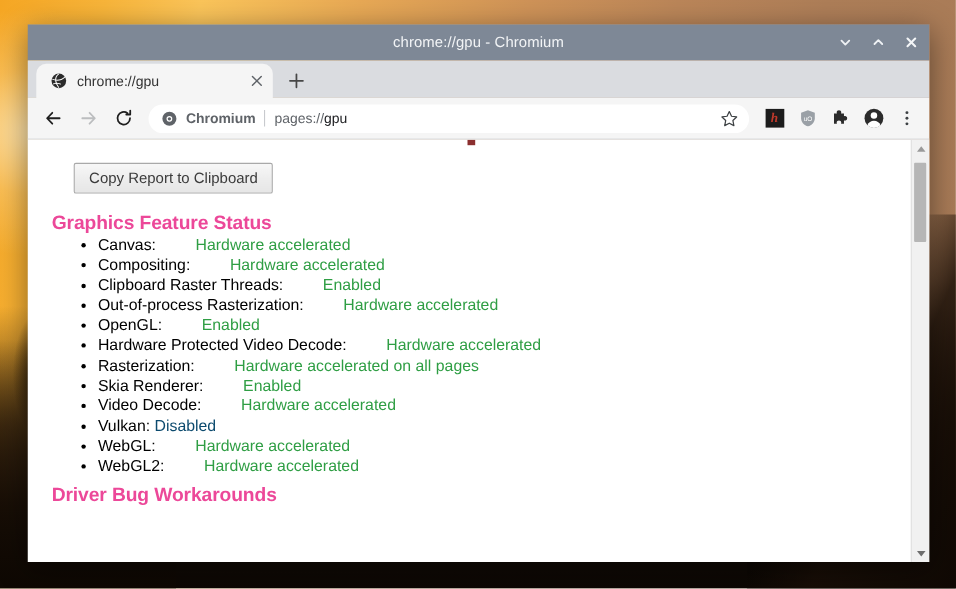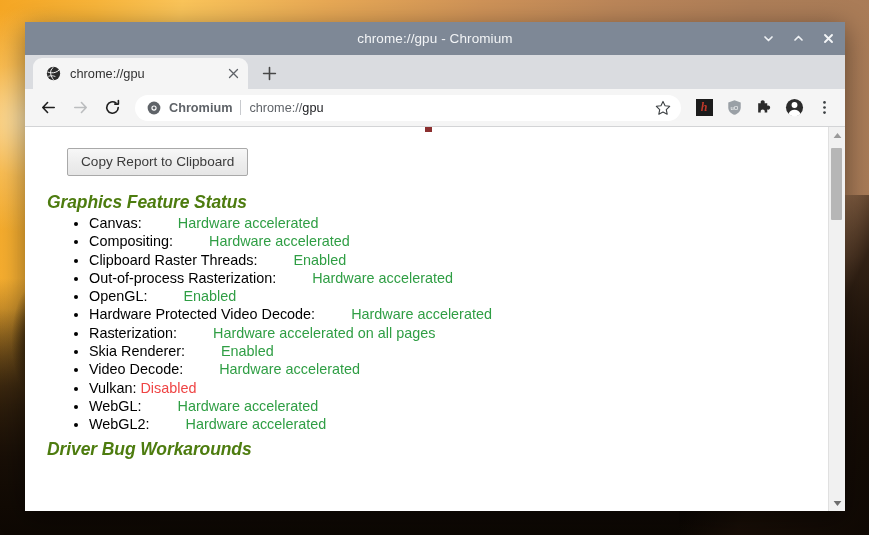--- a/index.html
+++ b/index.html
@@ -279,24 +279,23 @@
     font-size: 13.6px;
     font-family: "Liberation Sans", sans-serif;
     line-height: 1.15;
     margin-left: 20px;
   }
   .section-title {
     position: absolute;
     left: 22px;
     font-size: 17.5px;
     font-weight: bold;
-    color: #4d7c0f;
+    color: #ec4899;
     margin: 0;
     letter-spacing: -0.1px;
-    font-style: italic;
   }
   #title-gfs { top: 65px; }
   #title-dbw { top: 312px; }
 
   ul.feature-list {
     position: absolute;
     left: 40px;
     margin: 0;
     padding: 0 0 0 24px;
     list-style: disc;
@@ -304,21 +303,21 @@
   ul.feature-list li {
     font-size: 14.4px;
     line-height: 18.3px;
     color: #000;
     white-space: nowrap;
   }
   ul.feature-list li::marker { font-size: 13px; }
   #list-gfs { top: 87px; }
   #list-dbw { top: 334px; }
   .val-green { color: #2f9e44; padding-left: 32px; }
-  .val-red { color: #ef4444; text-align: center; }
+  .val-red { color: #0c4a6e; text-align: center; }
 
   
   #scrollbar {
     width: 16px;
     flex: 0 0 auto;
     background: #f1f1f1;
     border-left: 1px solid #e0e0e0;
     position: relative;
     display: flex;
     flex-direction: column;
@@ -424,21 +423,21 @@
     <div id="omnibox">
       <span id="site-icon">
         <svg width="14" height="14" viewBox="0 0 16 16">
           <circle cx="8" cy="8" r="7.3" fill="#5f6368"></circle>
           <circle cx="8" cy="8" r="3" fill="#ffffff"></circle>
           <circle cx="8" cy="8" r="1.7" fill="#5f6368"></circle>
         </svg>
       </span>
       <span id="omnibox-chip">Chromium</span>
       <span id="omnibox-sep"></span>
-      <span id="omnibox-url"><span>chrome://</span><span class="u-dark">gpu</span></span>
+      <span id="omnibox-url"><span>pages://</span><span class="u-dark">gpu</span></span>
       <span id="star-btn">
         <svg width="16" height="16" viewBox="0 0 18 18">
             <path d="M9 1.6 L11.3 6.4 L16.5 7.1 L12.7 10.8 L13.7 16 L9 13.5 L4.3 16 L5.3 10.8 L1.5 7.1 L6.7 6.4 Z" fill="none" stroke="#3c4043" stroke-width="1.25" stroke-linejoin="round"></path>
           </svg>
       </span>
     </div>
 
     <div class="ext-btn">
       <span id="ext-h">h</span>
     </div>

